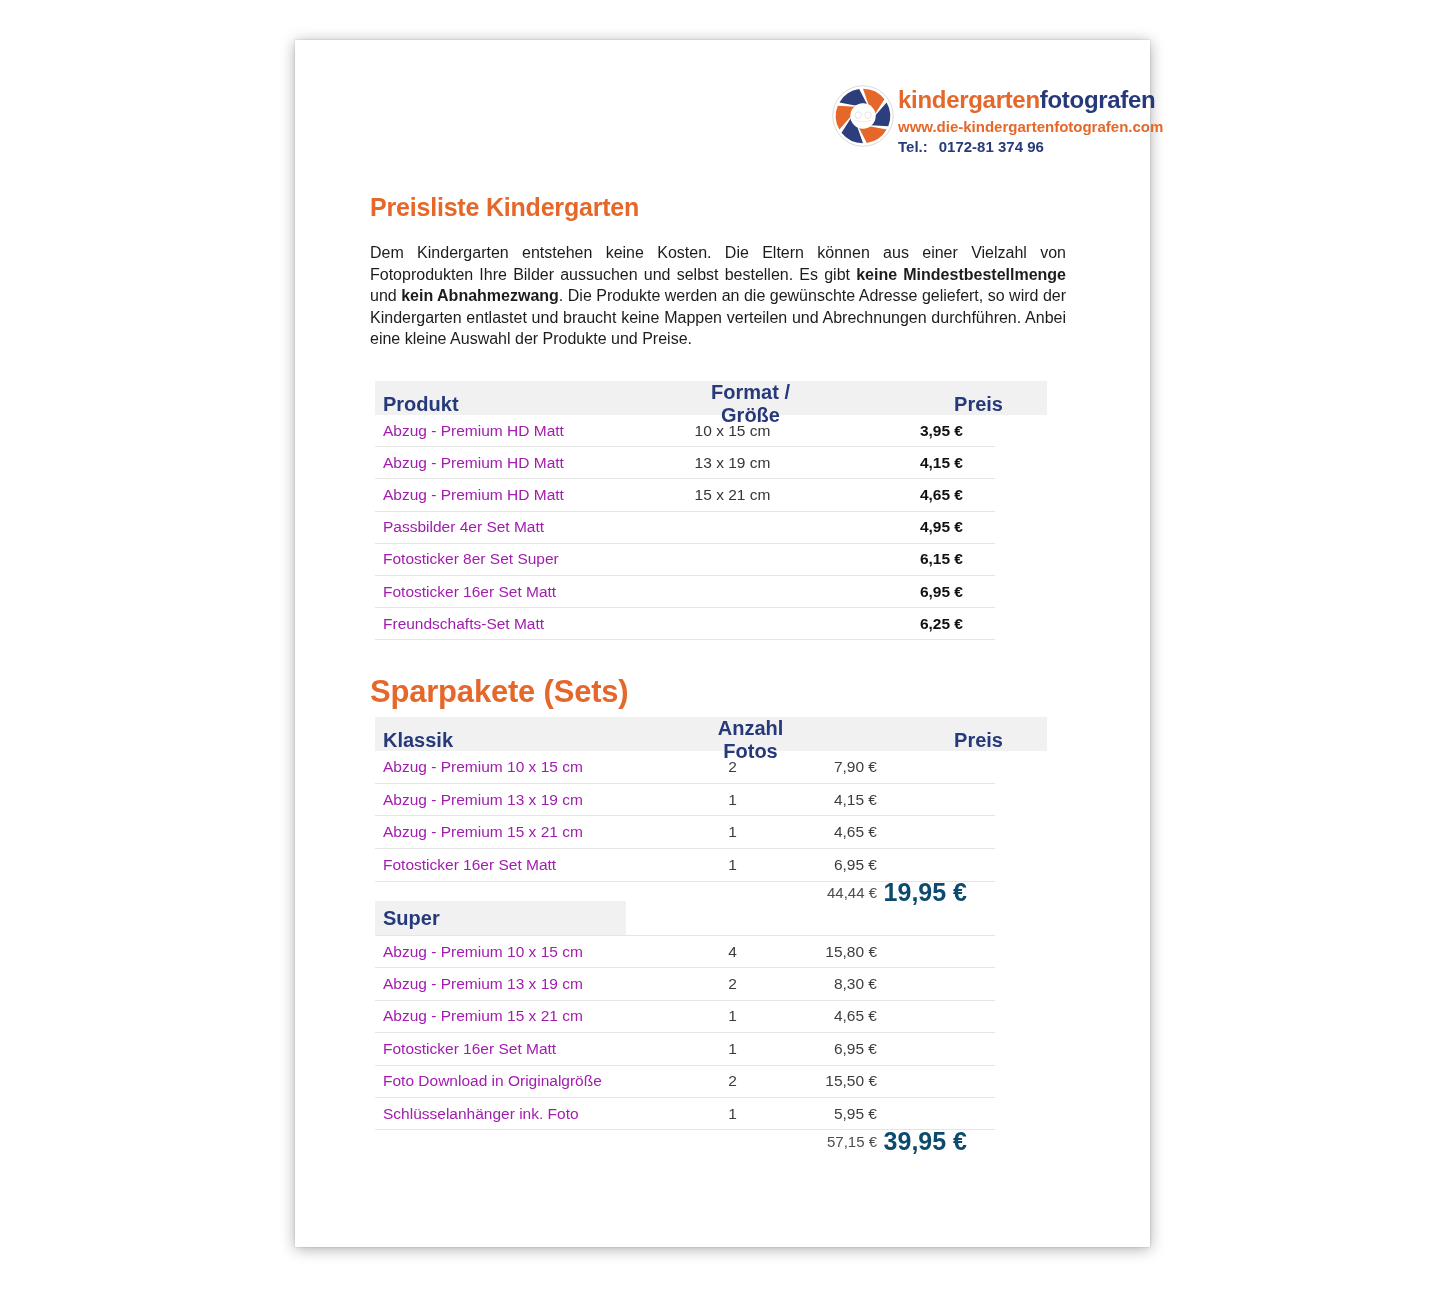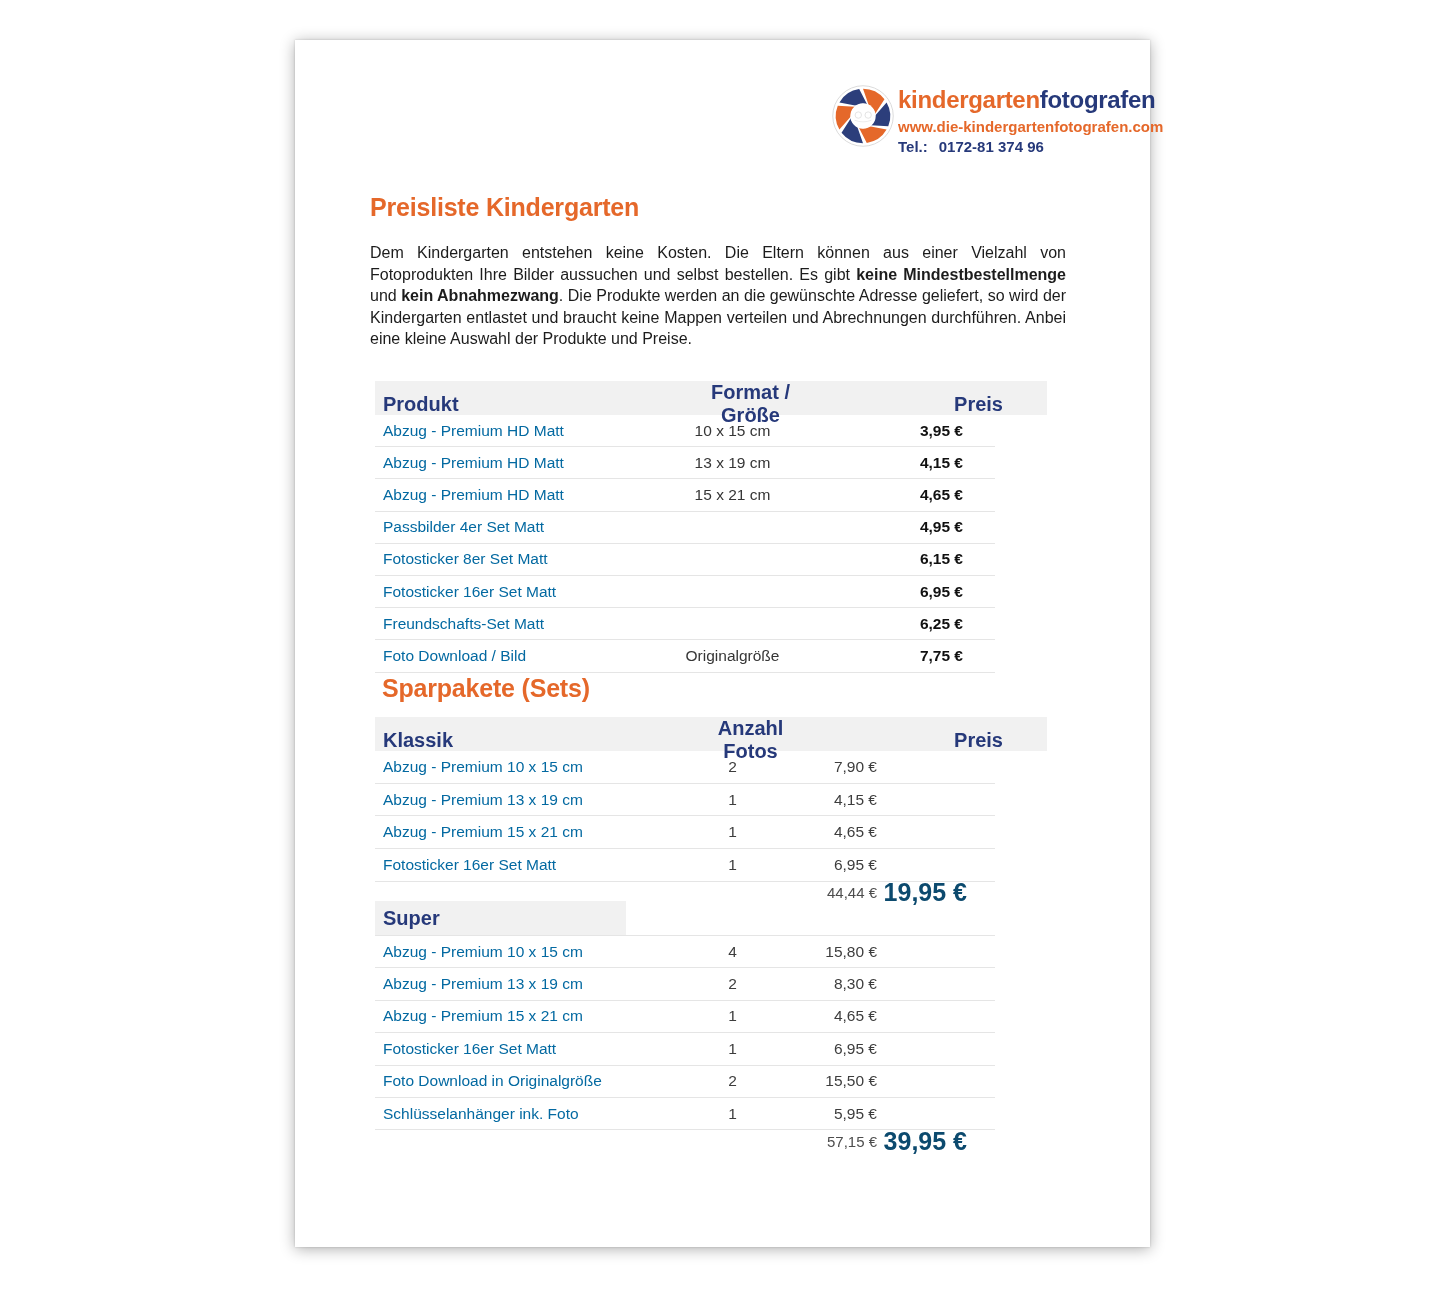--- a/index.html
+++ b/index.html
@@ -18,21 +18,21 @@
   .logo-wrap{position:absolute;left:537px;top:45px;display:flex;align-items:flex-start;}
   .logo-text{margin-left:4px;padding-top:3px;line-height:1;}
   .brand{font-size:24px;font-weight:bold;letter-spacing:-.3px;white-space:nowrap;}
   .brand .o{color:var(--orange);}
   .brand .n{color:var(--navy);}
   .site{margin-top:7px;font-size:15px;font-weight:bold;color:var(--orange);white-space:nowrap;}
   .tel{margin-top:5px;font-size:15px;font-weight:bold;color:var(--navy);}
   .tel .num{margin-left:11px;}
   
   .h-title{position:absolute;left:75px;top:153px;font-size:25px;font-weight:bold;color:var(--orange);letter-spacing:-.2px;}
-  .h-sets{position:absolute;left:75px;top:634px;font-size:25px;font-weight:bold;color:var(--orange);letter-spacing:-.2px;margin-left:12px;}
+  .h-sets{position:absolute;left:75px;top:634px;font-size:31px;font-weight:bold;color:var(--orange);letter-spacing:-.2px;}
   
   .intro{
     position:absolute;left:75px;top:202px;width:696px;
     font-size:16px;line-height:21.6px;color:#1c1c1c;
     text-align:justify;
   }
   .intro .b{font-weight:bold;}
   
   .band{
     position:absolute;left:80px;width:672px;height:34px;background:#f1f1f1;
@@ -46,21 +46,21 @@
   .rows{position:absolute;left:80px;width:620px;}
   .rows-products{top:375px;}
   .rows-klassik{top:711px;}
   .rows-super{top:895px;border-top:1px solid #e5e5e5;}
   .trow{display:grid;align-items:center;height:31.2px;border-bottom:1px solid #e5e5e5;}
   .rows-klassik .trow{height:31.7px;}
   .rows-super .trow{height:31.4px;}
   .c-head-first{padding-left:8px;}
   .c-head-mid{text-align:center;margin-left:36px;}
   .c-head-price{text-align:right;padding-right:44px;}
-  .c-prod{padding-left:8px;font-size:15.5px;color:#0369a1;}
+  .c-prod{padding-left:8px;font-size:15.5px;color:#a21caf;}
   .c-fmt{text-align:center;font-size:15.5px;color:#363636;}
   .c-price{text-align:right;padding-right:32px;font-size:15.5px;font-weight:bold;color:#101010;}
   .c-qty{text-align:center;font-size:15.5px;color:#3d3d3d;}
   .c-sub{text-align:right;padding-right:3px;font-size:15.5px;color:#3d3d3d;}
   .c-tot{text-align:right;padding-right:28px;}
   .sumrow{position:absolute;left:80px;width:620px;display:grid;align-items:center;height:26px;}
   .sum-klassik{top:838px;}
   .sum-super{top:1087px;}
   .sum-sub{text-align:right;padding-right:3px;font-size:15px;color:#4d4d4d;}
   .sum-tot{text-align:right;padding-right:28px;font-size:25px;font-weight:bold;color:#0c4a6e;}
@@ -117,38 +117,33 @@
         <div class="c-prod">Abzug - Premium HD Matt</div>
         <div class="c-fmt">15 x 21 cm</div>
         <div class="c-price">4,65 €</div>
       </div>
       <div class="trow g1">
         <div class="c-prod">Passbilder 4er Set Matt</div>
         <div class="c-fmt"></div>
         <div class="c-price">4,95 €</div>
       </div>
       <div class="trow g1">
-        <div class="c-prod">Fotosticker 8er Set Matt</div>
+        <div class="c-prod">Fotosticker 8er Set Super</div>
         <div class="c-fmt"></div>
         <div class="c-price">6,15 €</div>
       </div>
       <div class="trow g1">
         <div class="c-prod">Fotosticker 16er Set Matt</div>
         <div class="c-fmt"></div>
         <div class="c-price">6,95 €</div>
       </div>
       <div class="trow g1">
         <div class="c-prod">Freundschafts-Set Matt</div>
         <div class="c-fmt"></div>
         <div class="c-price">6,25 €</div>
-      </div>
-      <div class="trow g1">
-        <div class="c-prod">Foto Download / Bild</div>
-        <div class="c-fmt">Originalgröße</div>
-        <div class="c-price">7,75 €</div>
       </div>
     </div>
 
   <div class="h-sets">Sparpakete (Sets)</div>
 
   <div class="band g2 band-klassik">
     <div class="c-head-first">Klassik</div>
     <div class="c-head-mid">Anzahl Fotos</div>
     <div></div>
     <div class="c-head-price">Preis</div>

